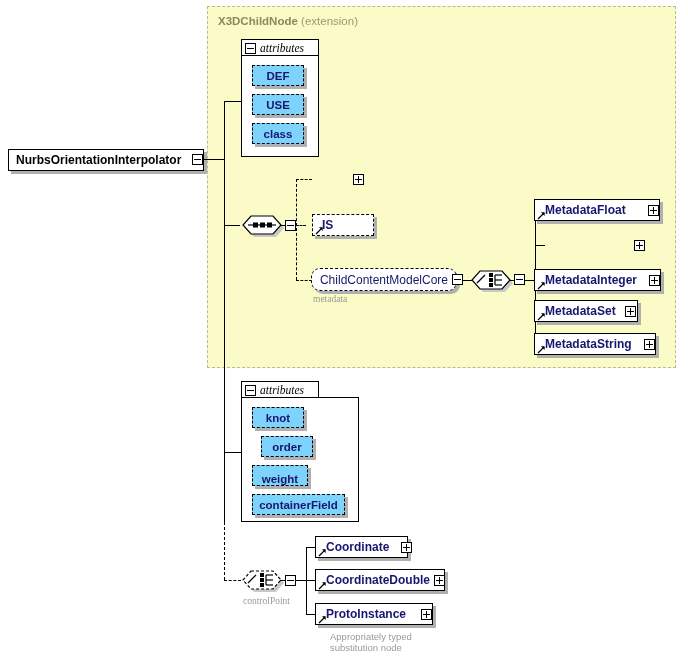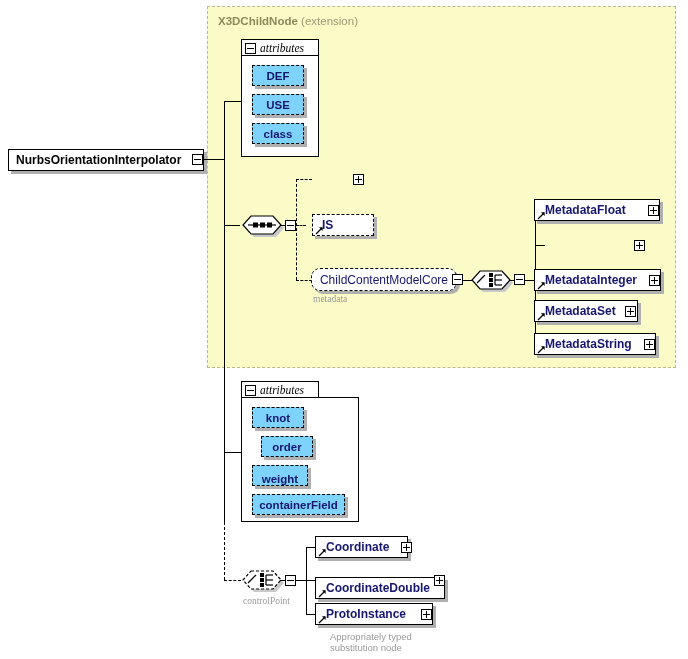--- a/index.html
+++ b/index.html
@@ -302,21 +302,21 @@
   <div class="nodebox" style="left:315px;top:536px;width:93px;height:22px;">
     <span class="lbl" style="margin-left:10px;">Coordinate</span>
     <svg class="refarrow" style="left:2px;top:11px;" viewBox="0 0 9 9" width="9" height="9">
       <path d="M1,8 L7,2" stroke="#000" stroke-width="1.3" fill="none"></path>
         <path d="M7.6,1.2 L7.6,5 L4,1.2 Z" fill="#000"></path>
     </svg>
   </div>
   <div class="tog plus" style="left:401px;top:542px;"></div>
 
   <div class="ln ln-h" style="left:306px;top:580px;width:10px;"></div>
-  <div class="nodebox" style="left:315px;top:569px;width:130px;height:22px;margin-top:8px;">
+  <div class="nodebox" style="left:315px;top:569px;width:130px;height:22px;">
     <span class="lbl" style="margin-left:10px;">CoordinateDouble</span>
     <svg class="refarrow" style="left:2px;top:11px;" viewBox="0 0 9 9" width="9" height="9">
       <path d="M1,8 L7,2" stroke="#000" stroke-width="1.3" fill="none"></path>
         <path d="M7.6,1.2 L7.6,5 L4,1.2 Z" fill="#000"></path>
     </svg>
   </div>
   <div class="tog plus" style="left:434px;top:575px;"></div>
 
   <div class="ln ln-h" style="left:306px;top:614px;width:10px;"></div>
   <div class="nodebox" style="left:315px;top:603px;width:118px;height:22px;">

